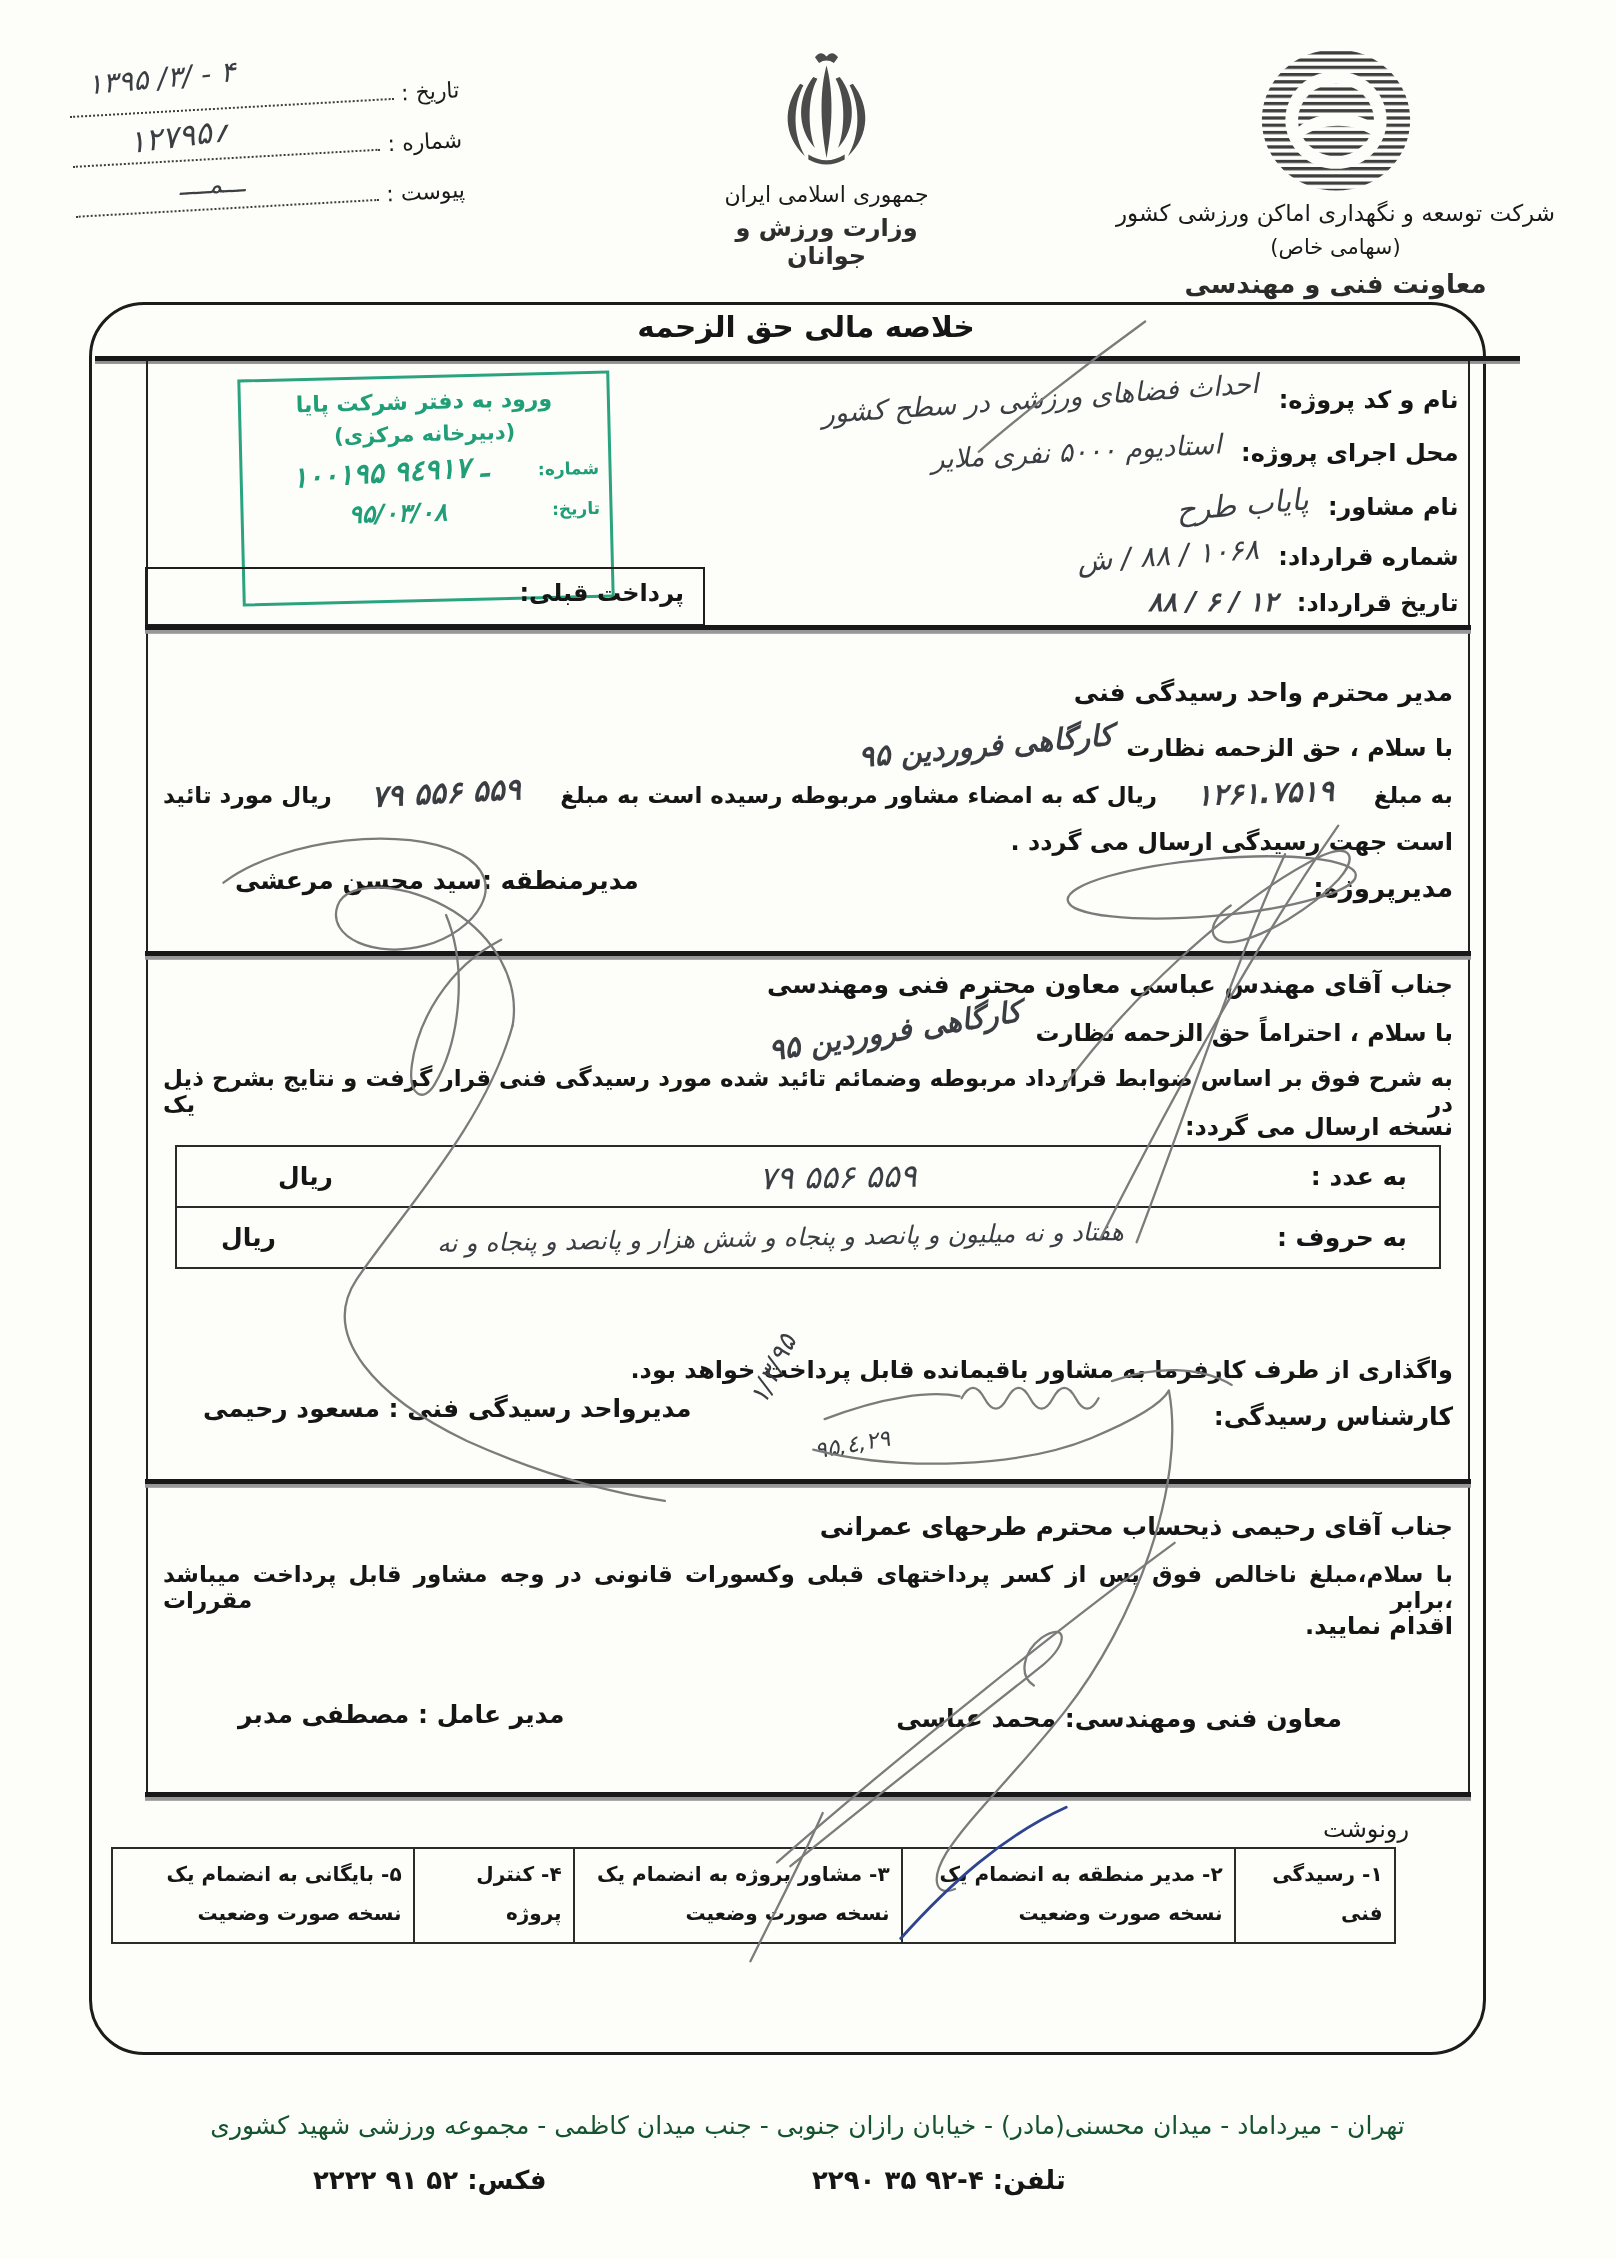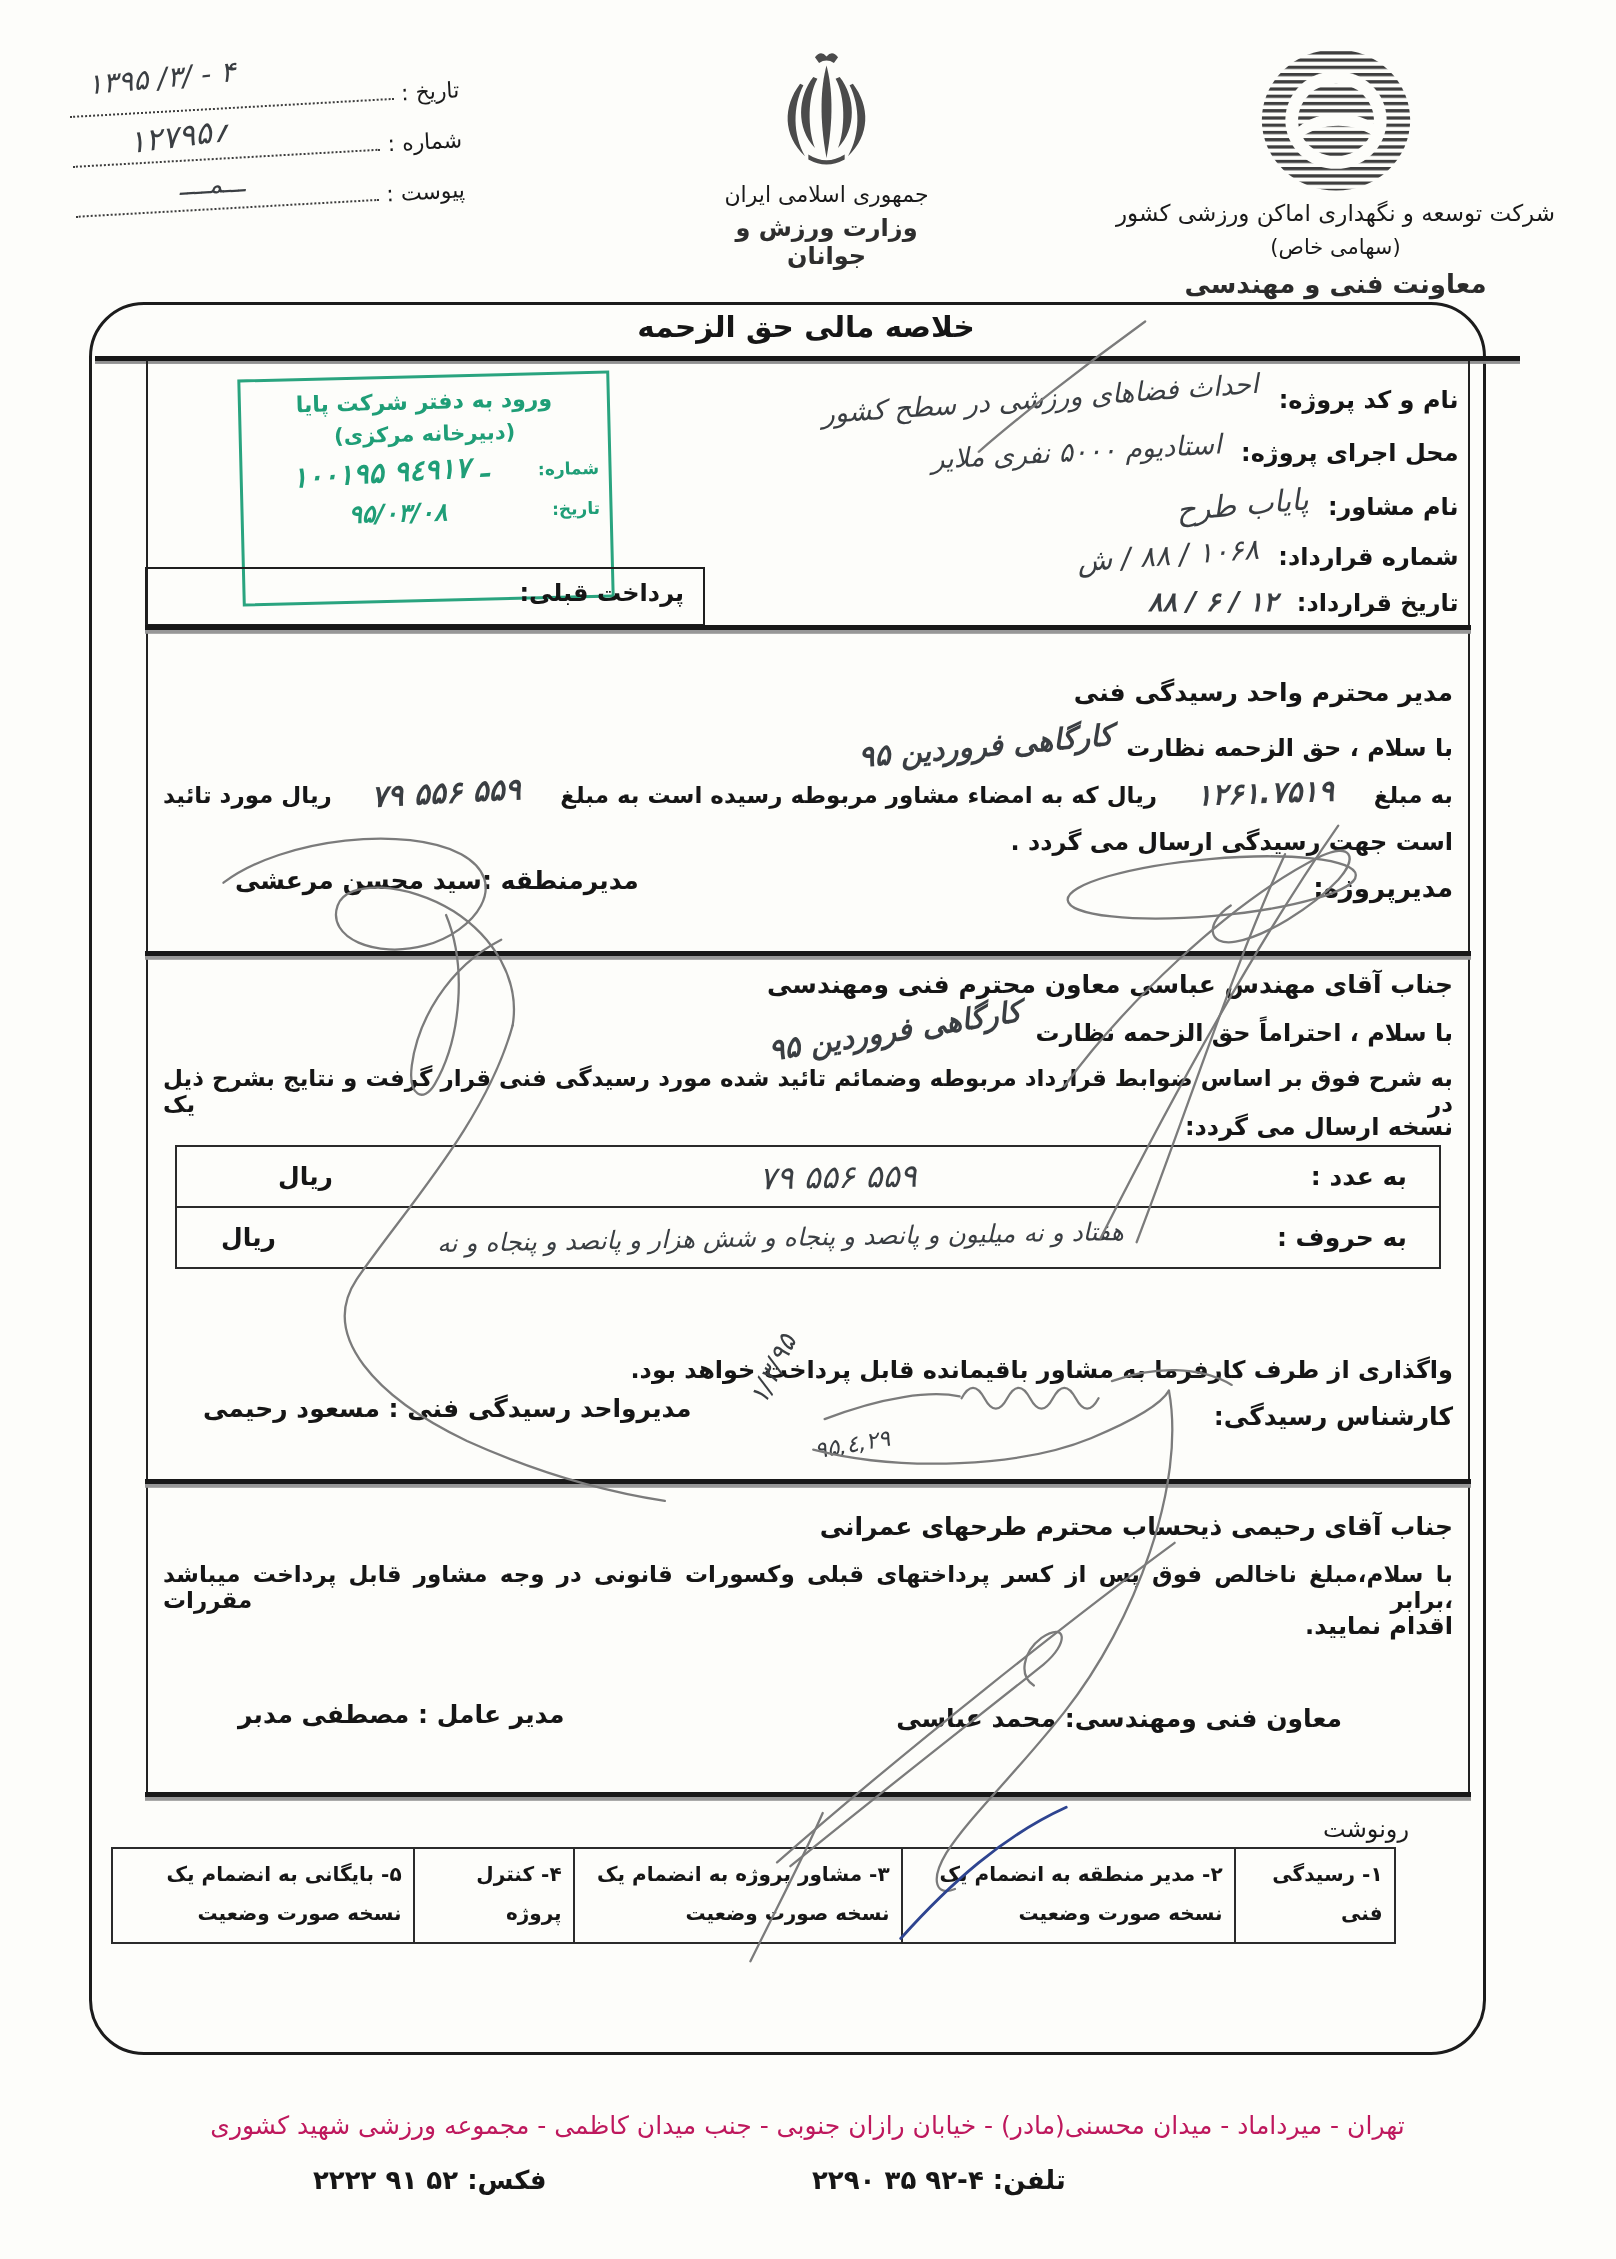--- a/index.html
+++ b/index.html
@@ -67,21 +67,21 @@
   .amt .albl{width:166px;padding-right:32px;font-size:25px;font-weight:bold;white-space:nowrap;}
   .amt .aval{flex:1;text-align:center;}
   .amt .aunit{width:257px;text-align:center;font-size:25px;font-weight:bold;}
   .figures{font-size:32px;letter-spacing:5.7px;transform:rotate(-1deg);display:inline-block;}
   .words{font-size:25px;transform:rotate(-1deg);display:inline-block;white-space:nowrap;}
   
   .copies-title{position:absolute;right:207px;top:1815px;font-size:24px;}
   table.copies{position:absolute;left:112px;top:1847px;width:1282px;border-collapse:collapse;table-layout:fixed;direction:rtl;}
   table.copies td{border:2.9px solid #2b2b2b;font-size:20px;font-weight:bold;vertical-align:top;padding:5.7px 11.4px 9.5px;line-height:1.95;text-align:right;height:74px;}
   
-  .addr{left:0;top:2111px;width:1617px;text-align:center;font-size:25px;color:#be185d;}
+  .addr{left:0;top:2111px;width:1617px;text-align:center;font-size:25px;color:#14532d;}
   .phone{left:813px;top:2165px;font-size:26px;font-weight:bold;}
   .fax{left:314px;top:2165px;font-size:26px;font-weight:bold;}
   .penlayer{left:0;top:0;width:1617px;height:2260px;pointer-events:none;z-index:40;}
 </style>
 </head>
 <body>
 
 <div class="page">
 
   <div class="abs meta">

